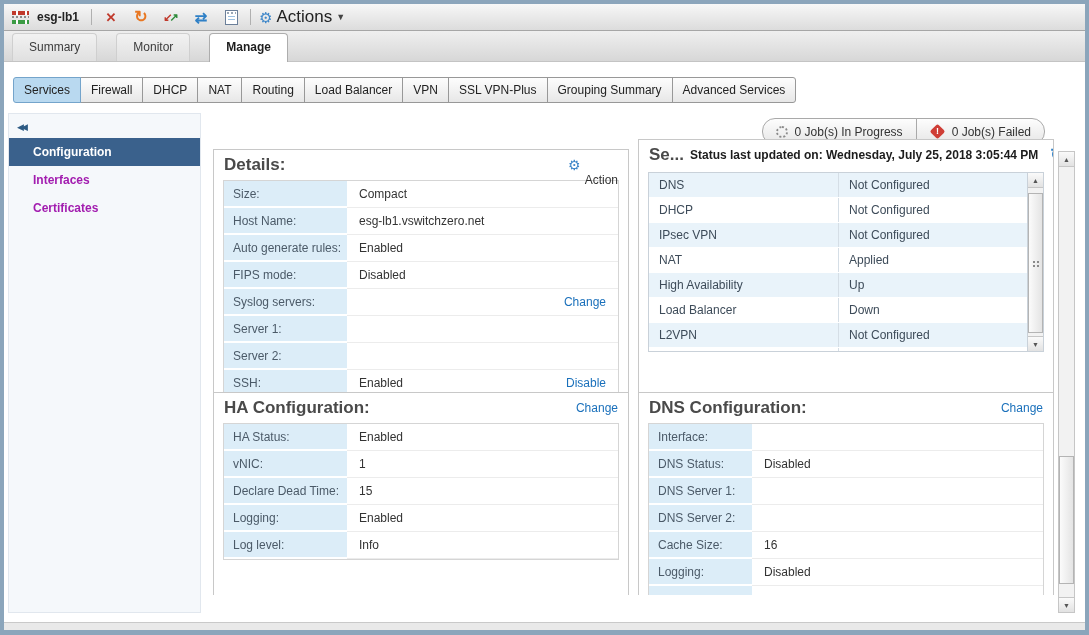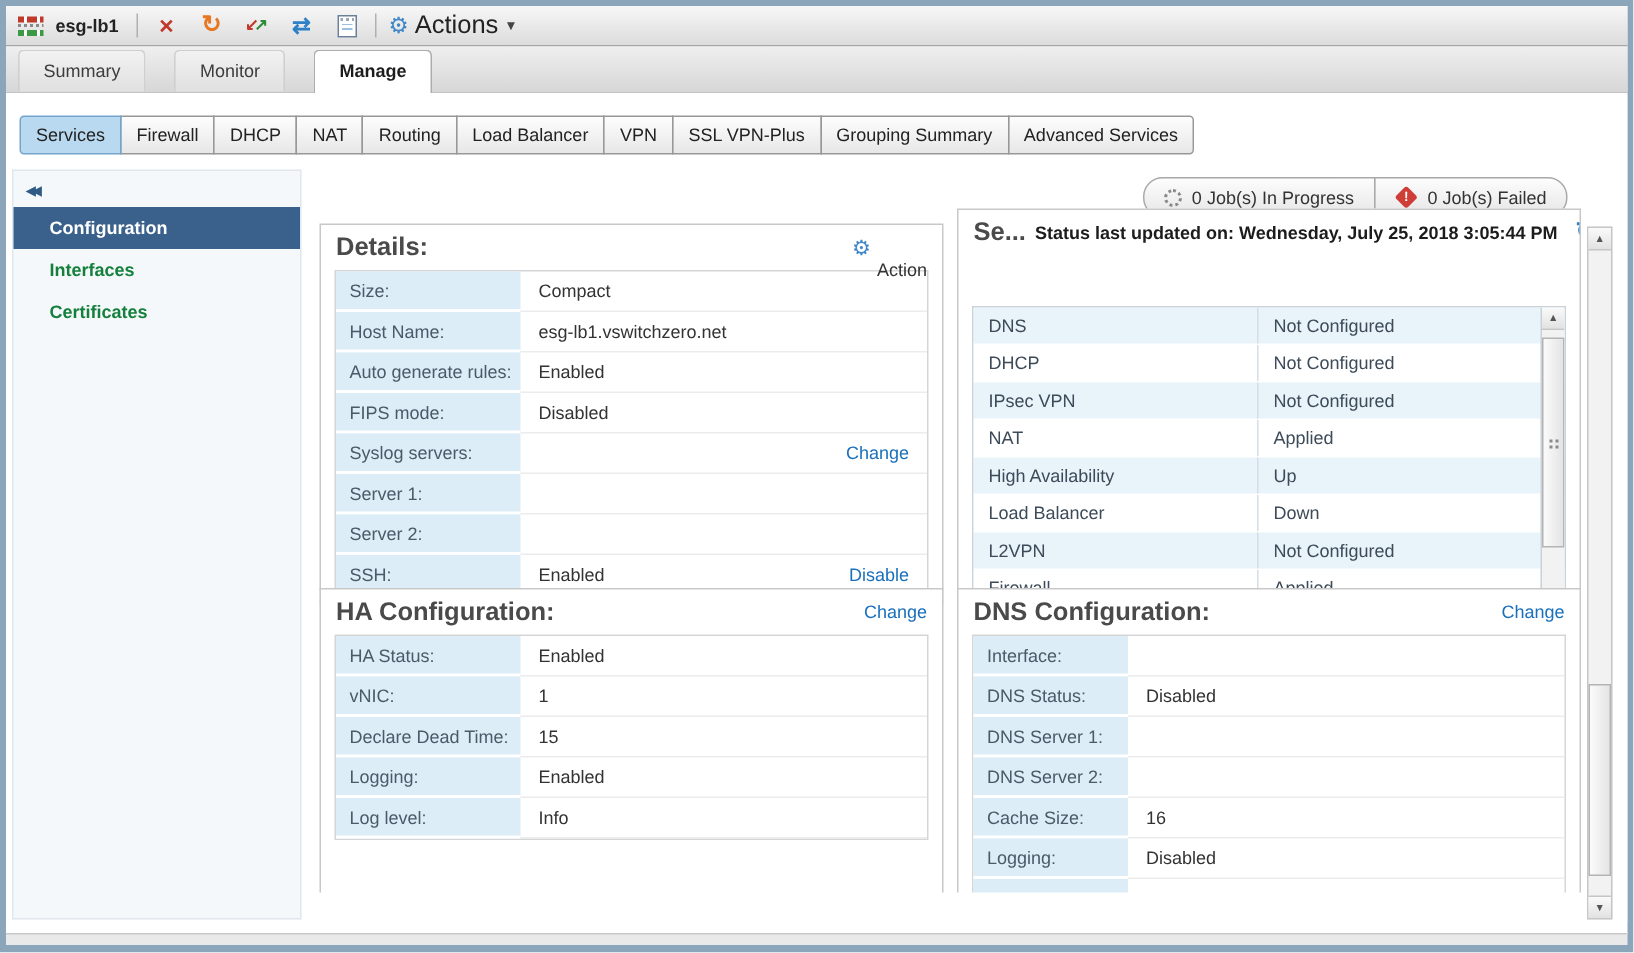--- a/index.html
+++ b/index.html
@@ -79,21 +79,21 @@
   .subtab.selected{ background:#b9d9f0; border-color:#74a4cb; position:relative; z-index:1; }
 
   
   .sidebar{
     position:absolute; left:4px; top:50px; width:193px; height:500px;
     background:#f5f8fb; border:1px solid #e1e7ee;
   }
   .collapse{ padding:8px 0 6px 8px; color:#2d5b84; font-size:9px; letter-spacing:-3px; cursor:pointer; }
   .nav-item{
     height:28px; line-height:28px; padding-left:24px; font-size:12px; font-weight:bold;
-    color:#15803d; cursor:pointer;
+    color:#a21caf; cursor:pointer;
   }
   .nav-item.selected{ background:#3a618c; color:#fff; }
 
   
   .jobsbar{ position:absolute; left:185px; right:40px; top:55px; display:flex; justify-content:flex-end; }
   .jobs-group{ display:flex; }
   .job-btn{
     display:flex; align-items:center; gap:7px; font-size:12px; color:#333;
     border:1px solid #a9a9a9; background:linear-gradient(#fdfdfd,#e6e6e6);
     height:27px; padding:0 13px; cursor:pointer;
@@ -138,22 +138,22 @@
   }
   .kv-val{
     flex:1; display:flex; align-items:center; font-size:12px; color:#333;
     padding:0 12px; border-bottom:1px solid #ececec; gap:8px;
   }
   .kv-val .vtext{ flex:1; }
   .dns .kv-label{ width:103px; }
 
   
   .svc-table{
-    position:absolute; left:9px; right:9px; top:32px; height:213px;
-    border:1px solid #c9d1d9; overflow:hidden;margin-top:32px;
+    position:absolute; left:9px; right:9px; top:32px; height:180px;
+    border:1px solid #c9d1d9; overflow:hidden;
   }
   .svc-row{ display:flex; height:25px; border-bottom:1px solid #fff; }
   .svc-row.odd{ background:#e9f3fa; }
   .svc-row.even{ background:#fff; }
   .svc-name{ width:190px; font-size:12px; color:#3d4b59; display:flex; align-items:center; padding-left:10px; border-right:1px solid #d5dee6; }
   .svc-status{ flex:1; font-size:12px; color:#3d4b59; display:flex; align-items:center; padding-left:10px; }
 
   
   .vscroll{ position:absolute; background:#f2f2f2; border:1px solid #c6c6c6; }
   .vscroll .arrow{

